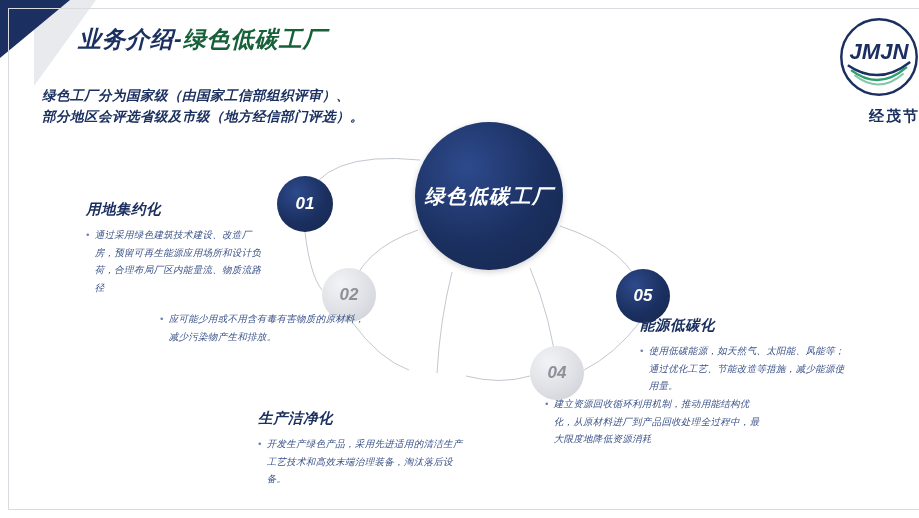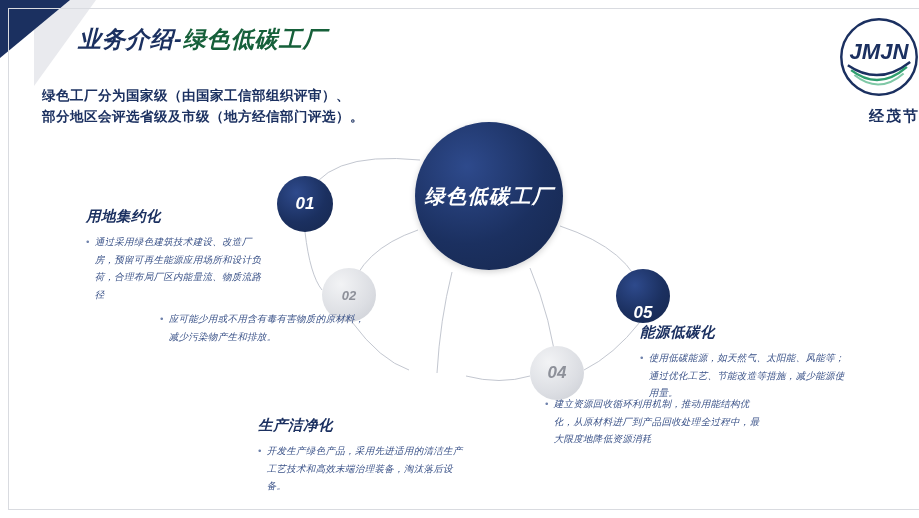--- a/index.html
+++ b/index.html
@@ -56,20 +56,21 @@
     color: #1b3060;
     letter-spacing: 1px;
   }
   .title .accent { color: #16603a; }
   .subtitle {
     position: absolute;
     left: 42px;
     top: 86px;
     font-size: 13.5px;
     font-weight: bold;
+    font-style: italic;
     color: #1b3060;
     line-height: 1.55;
     letter-spacing: .5px;
   }
   
   .logo {
     position: absolute;
     right: 26px;
     top: 16px;
     width: 116px;
@@ -113,29 +114,29 @@
   .center-node {
     left: 415px;
     top: 122px;
     width: 148px;
     height: 148px;
     font-size: 20px;
     letter-spacing: 1.5px;
     box-shadow: 0 2px 6px rgba(0,0,0,.18);
   }
   .n01 { left: 277px; top: 176px; width: 56px; height: 56px; font-size: 17px; }
-  .n02 { left: 322px; top: 268px; width: 54px; height: 54px; font-size: 13px; }
+  .n02 { left: 322px; top: 268px; width: 54px; height: 54px; font-size: 17px; }
   .n03 { left: 409px; top: 345px; width: 57px; height: 57px; font-size: 17px; }
   .n04 { left: 530px; top: 346px; width: 54px; height: 54px; font-size: 17px; }
-  .n05 { left: 616px; top: 269px; width: 54px; height: 54px; font-size: 17px; align-items: flex-end; }
+  .n05 { left: 616px; top: 269px; width: 54px; height: 54px; font-size: 17px; }
 
   
   .block { position: absolute; }
   .block h3 {
-    margin: 11px 0 7px 0;
+    margin: 4px 0 7px 0;
     font-size: 14.5px;
     font-weight: bold;
     font-style: italic;
     color: #1b3060;
     letter-spacing: .5px;
   }
   .block .body {
     display: flex;
     font-size: 9.5px;
     font-style: italic;

